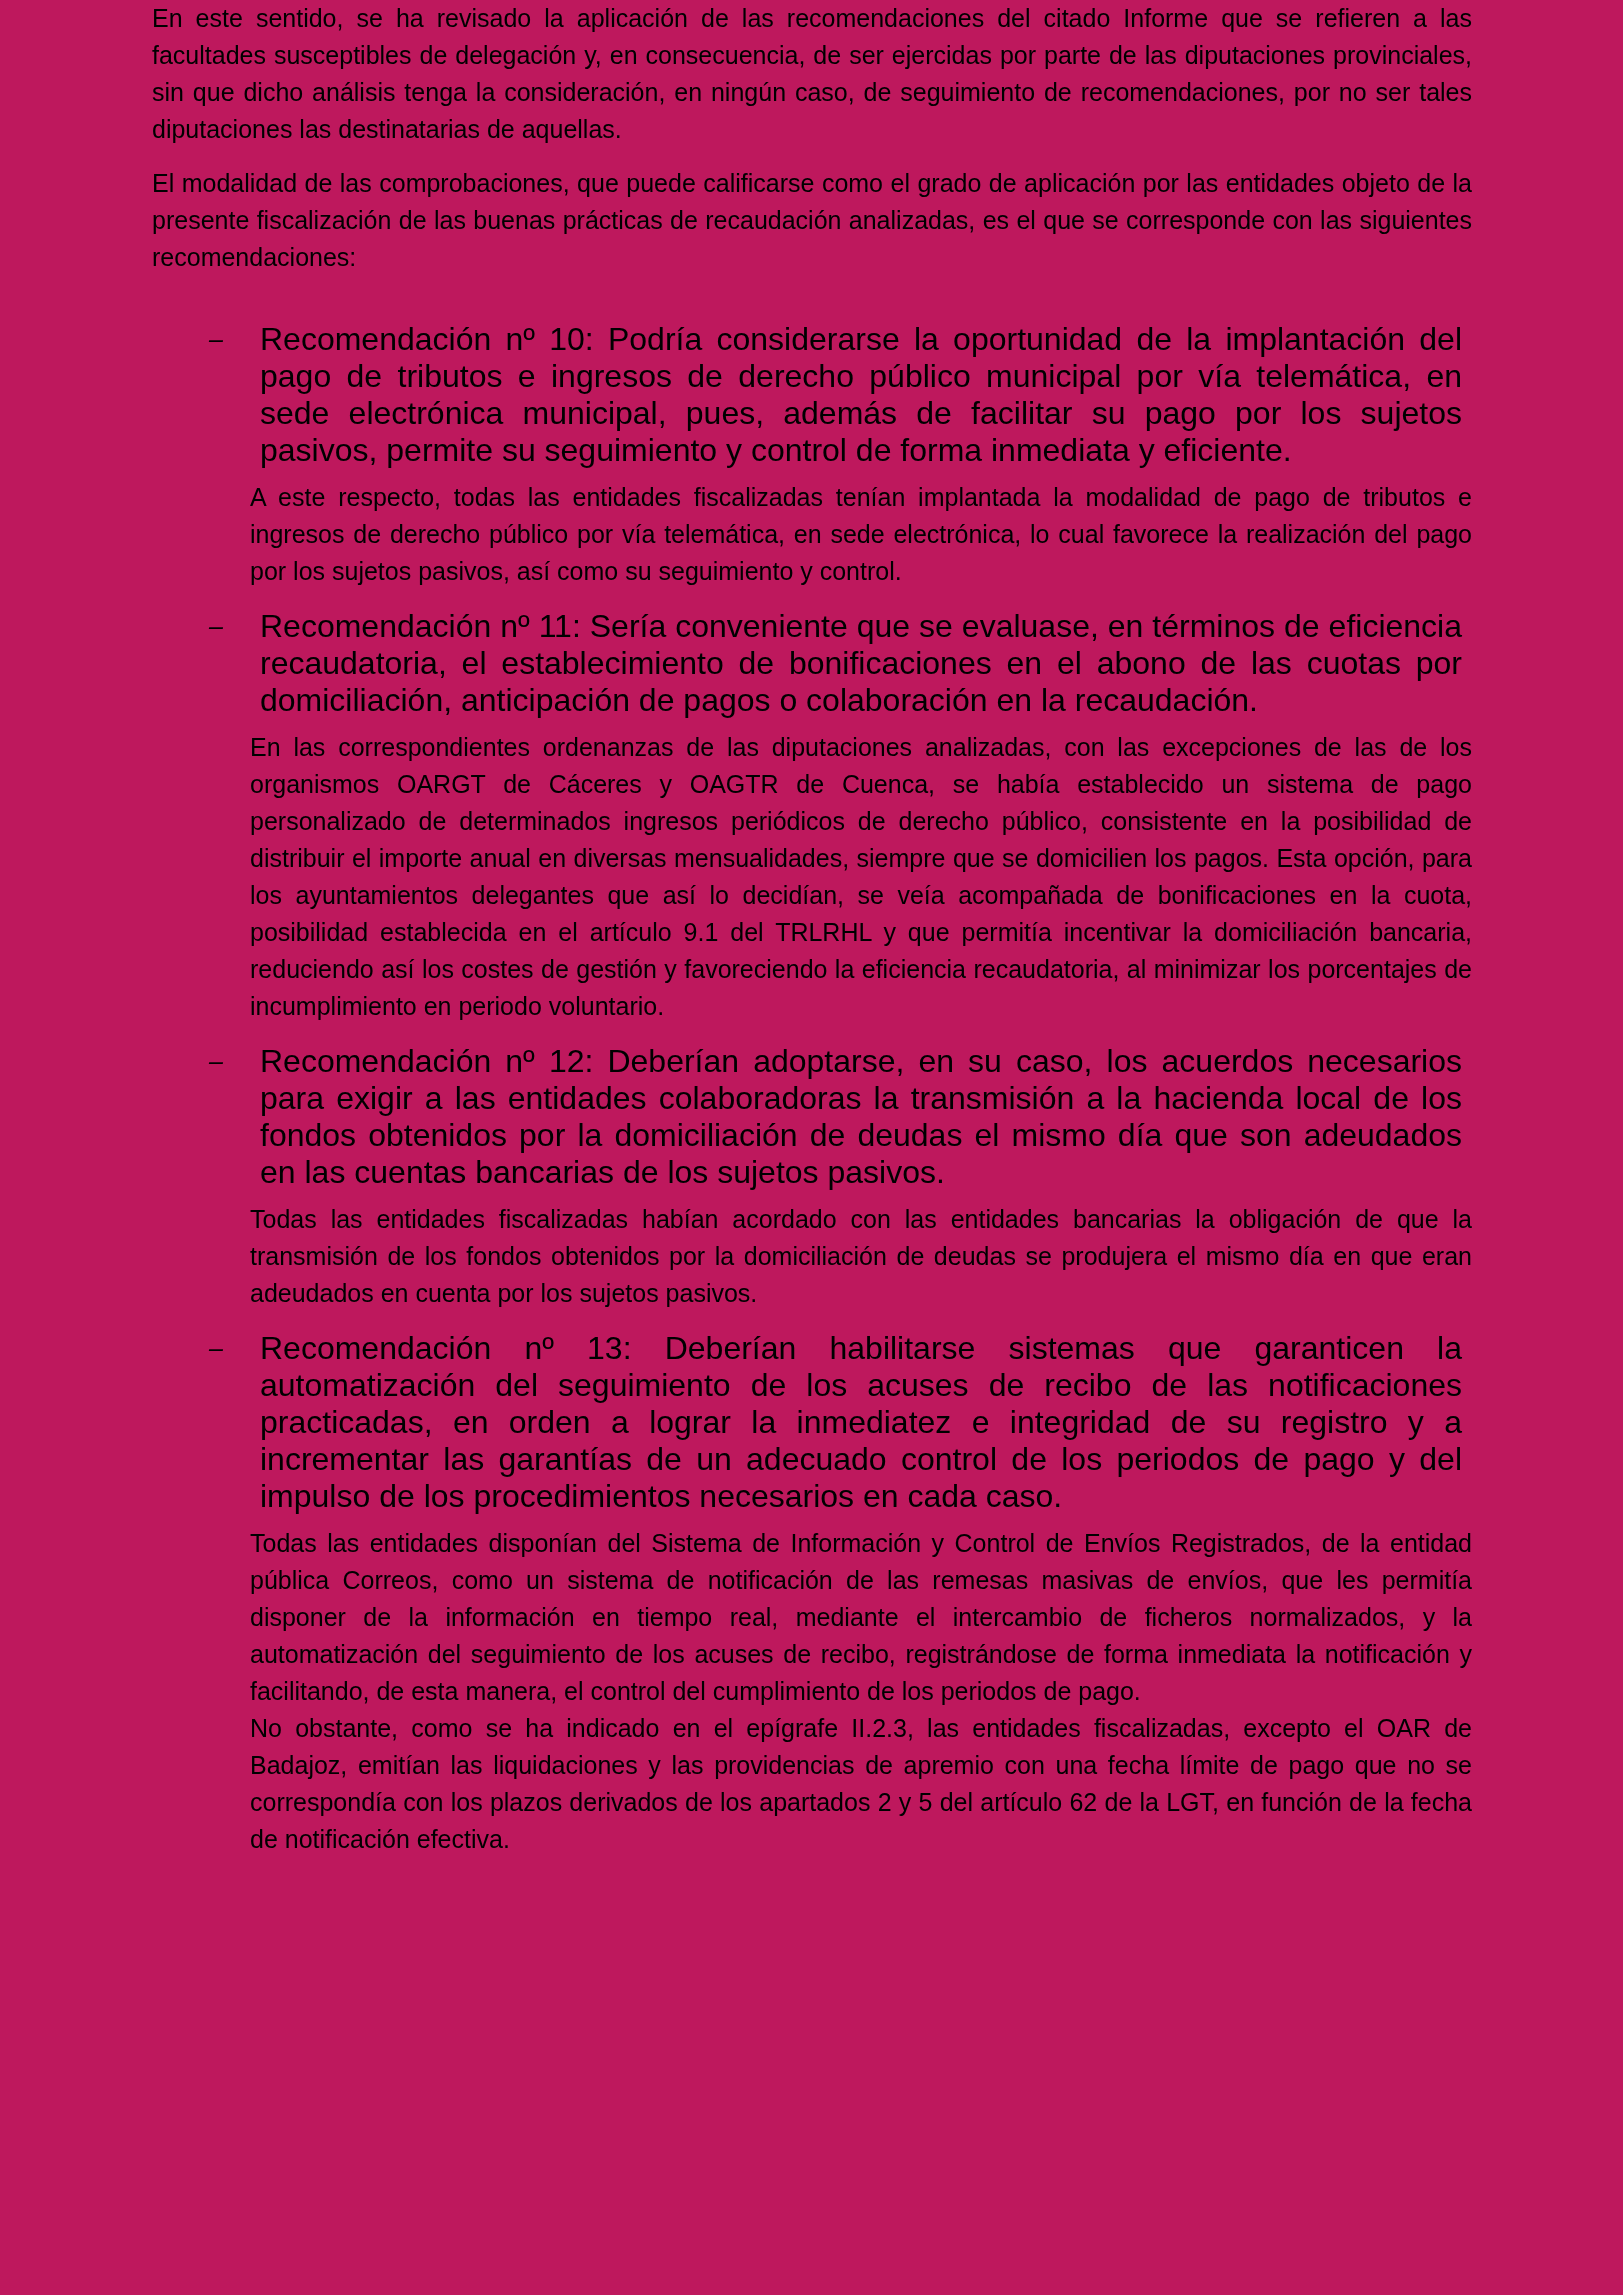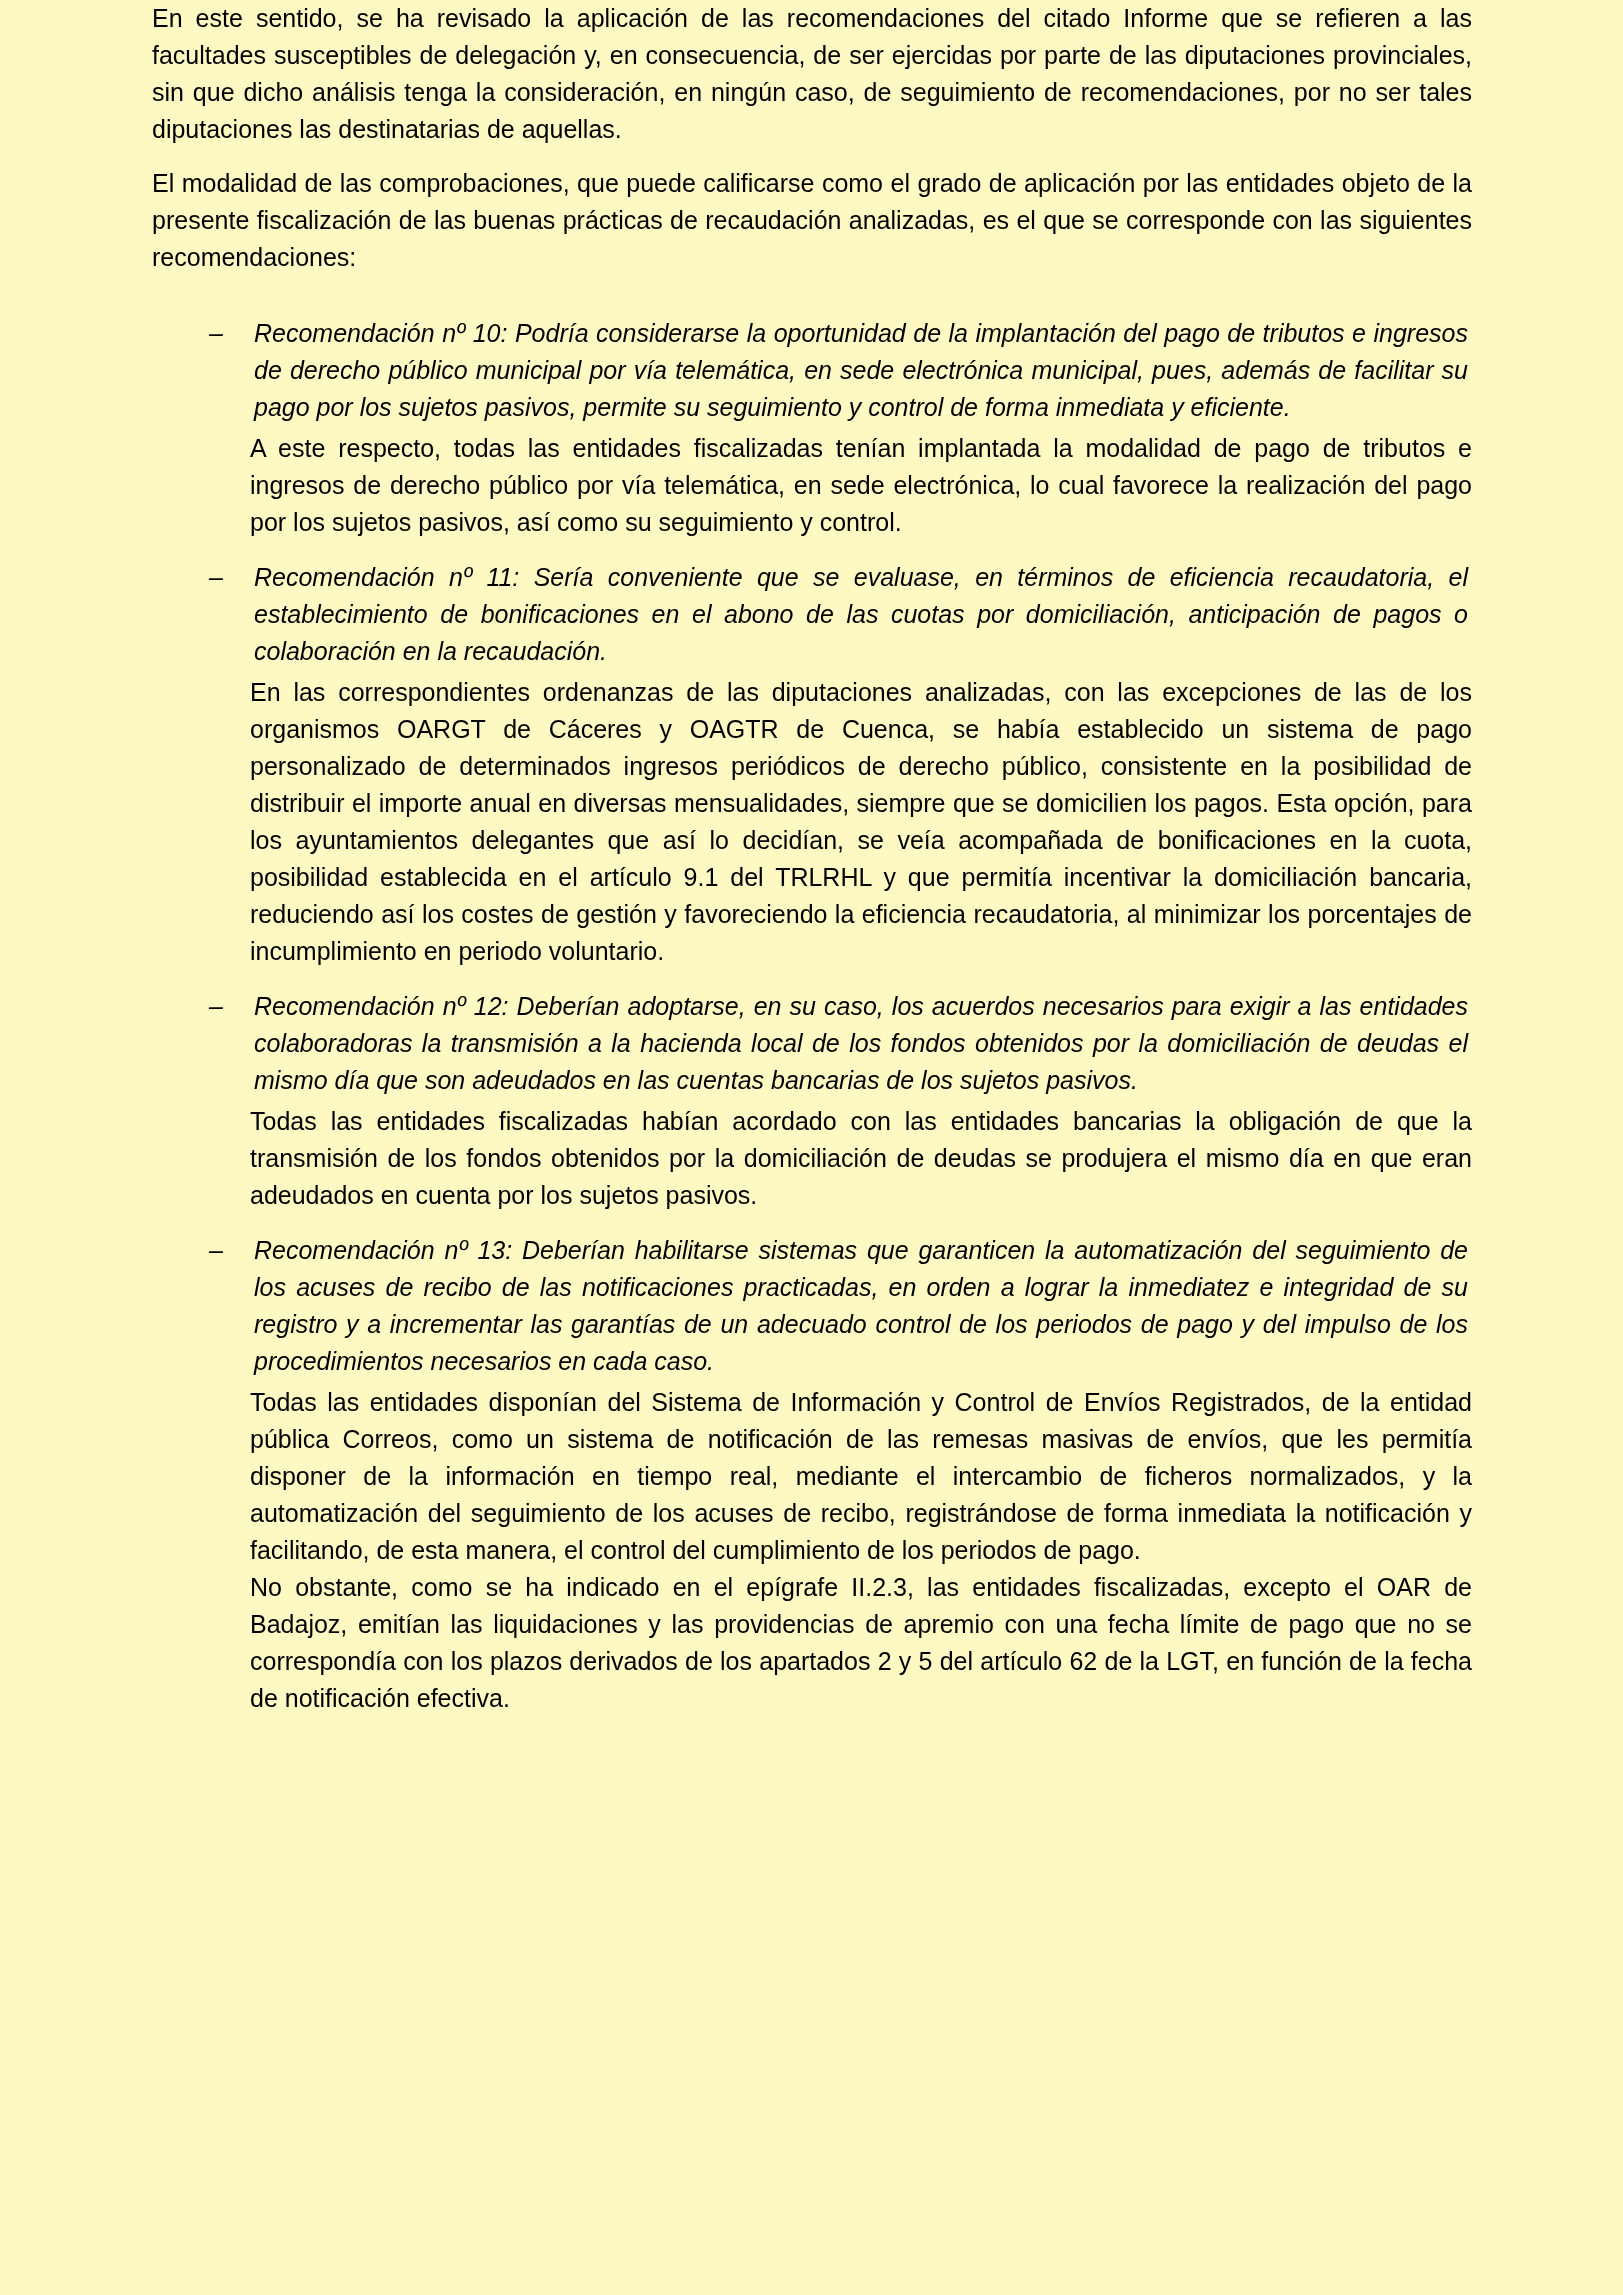--- a/index.html
+++ b/index.html
@@ -9,21 +9,21 @@
     background: #ffffff;
   }
   body {
     font-family: "Liberation Sans", sans-serif;
     color: #000000;
   }
   .page {
     position: relative;
     width: 1623px;
     height: 2295px;
-    background: #fef9c3;
+    background: #be185d;
     box-sizing: border-box;
     padding: 15px;
     overflow: hidden;
   }
   .content {
     position: absolute;
     left: 152px;
     top: 0px;
     width: 1320px;   
   }
@@ -57,24 +57,23 @@
   }
   .rec-dash {
     position: absolute;
     left: 57px;            
     top: 0;
     font-size: 25px;
     line-height: 37px;
     font-style: italic;
   }
   p.rec-text {
-    margin: 4px;
-    font-size: 25px;
+    margin: 10px;
+    font-size: 32px;
     line-height: 37px;
-    font-style: italic;
     text-align: justify;
     text-justify: inter-word;
     hyphens: none;
   }
   p.rec-body {
     margin: 0 0 0 0;
     padding-left: 98px;
     font-size: 25px;
     line-height: 37px;
     text-align: justify;

